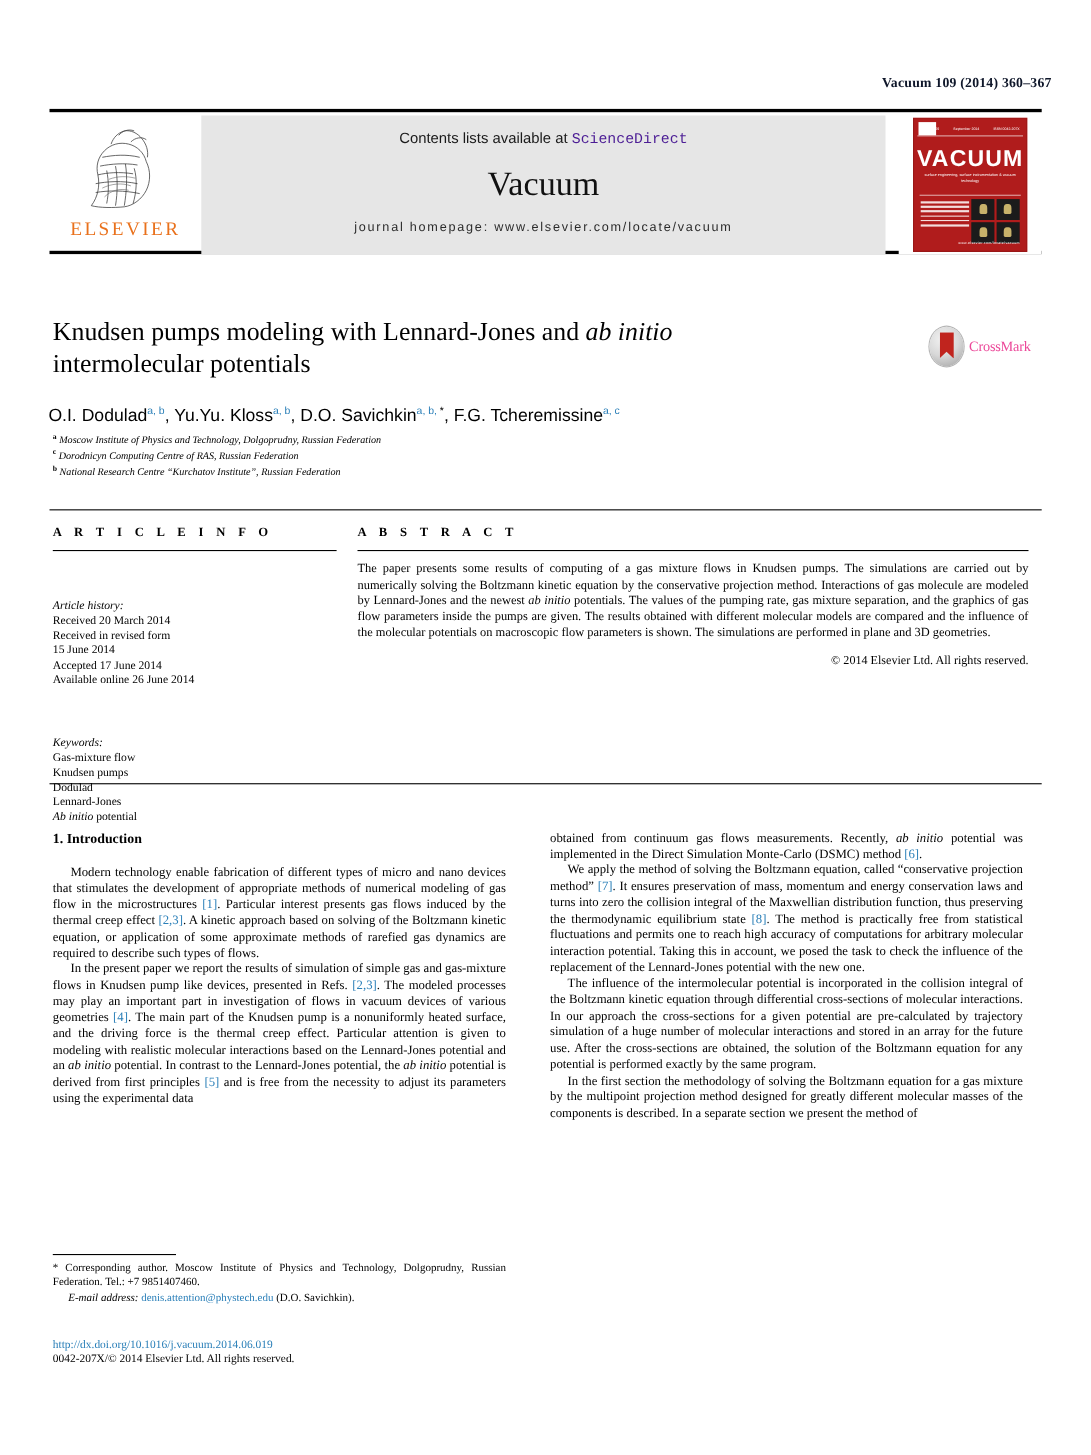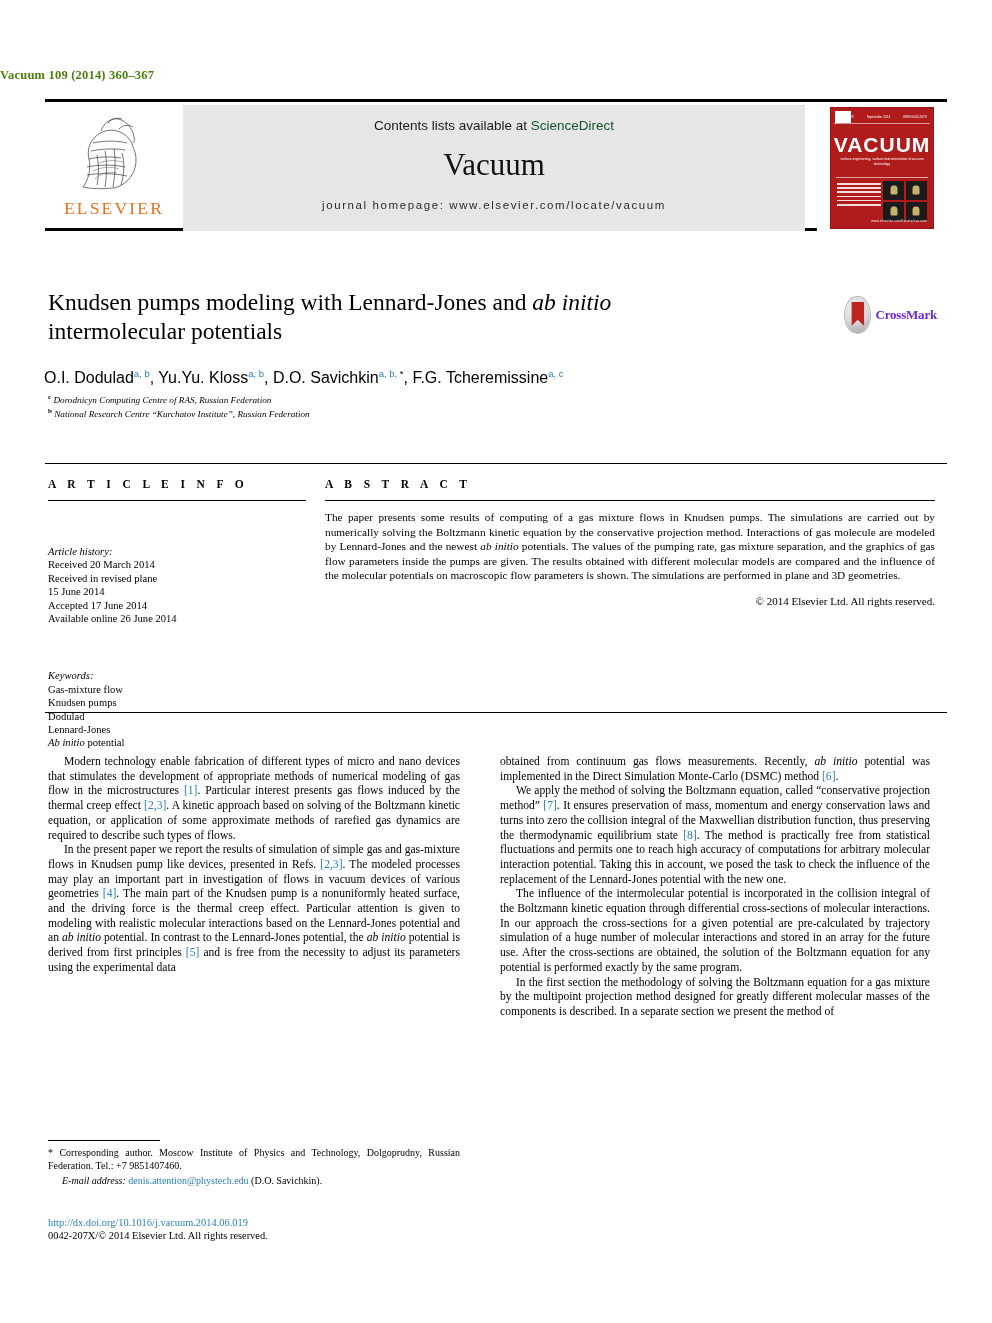--- a/index.html
+++ b/index.html
@@ -9,23 +9,23 @@
     font-family: "Liberation Serif", serif;
     color: #000;
     position: relative;
     overflow: hidden;
   }
   .page { position:absolute; left:0; top:0; width:992px; height:1323px; }
 
   
   .runhead {
     position:absolute; left:0; top:68px; width:956px;
-    text-align:left;
-    font-family:"Liberation Serif", serif;
-    font-size:12.5px; font-weight:bold; color:#4d7c0f;
+    text-align:right;
+    font-family:"Liberation Serif", serif;
+    font-size:12.5px; font-weight:bold; color:#0f172a;
     letter-spacing:0.2px;
   }
 
   
   .masthead {
     position:absolute; left:45px; top:99px; width:902px; height:132px;
     border-top:3px solid #000; border-bottom:3px solid #000;
     box-sizing:border-box;
   }
   .mast-logo {
@@ -41,21 +41,21 @@
   }
   .mast-center {
     position:absolute; left:138px; top:3px; width:622px; height:126px;
     background:#e6e6e6;
     box-sizing:border-box;
   }
   .mast-contents {
     text-align:center; font-size:13.5px; margin-top:13px;
     font-family:"Liberation Sans", sans-serif; color:#1a1a1a;
   }
-  .mast-contents .sd { color:#14532d; }
+  .mast-contents .sd { color:#4c1d95;font-family:Liberation Mono, monospace; }
   .mast-title {
     text-align:center;
     font-family:"Liberation Serif", serif;
     font-size:31px; margin-top:14px; color:#111;
   }
   .mast-home {
     text-align:center; margin-top:16px;
     font-family:"Liberation Sans", sans-serif;
     font-size:11.5px; letter-spacing:1.6px; color:#2b2b2b;
   }
@@ -120,21 +120,21 @@
     width:36px; height:36px; border-radius:50%;
     background:radial-gradient(circle at 38% 32%, #f2f2f2 0%, #d8d8d8 48%, #9f9f9f 100%);
     position:relative; box-shadow:0 0 0 1px #b5b5b5;
   }
   .cm-badge:before {
     content:""; position:absolute; left:50%; top:5px; transform:translateX(-50%);
     width:13px; height:24px; background:#c0241e;
     clip-path:polygon(0 0,100% 0,100% 100%,50% 74%,0 100%);
   }
   .cm-text {
-    font-family:"Liberation Serif", serif; font-size:13px; font-weight:bold; color:#6d28d9;
+    font-family:"Liberation Serif", serif; font-size:13px; font-weight:normal; color:#ec4899;
     letter-spacing:-0.2px;
   }
 
   
   .authors {
     position:absolute; left:44px; top:368px; width:880px;
     font-family:Liberation Sans, sans-serif;
     font-size:16px; color:#000;
   }
   .authors sup { color:#2a7fb8; font-size:9.5px; vertical-align:super; }
@@ -308,33 +308,34 @@
   <div class="crossmark">
     <div class="cm-badge"></div>
     <div class="cm-text">CrossMark</div>
   </div>
 
   <div class="authors">
     <span>O.I. Dodulad</span><sup>a, b</sup><span>, </span><span>Yu.Yu. Kloss</span><sup>a, b</sup><span>, </span><span>D.O. Savichkin</span><sup>a, b, </sup><sup class="star">*</sup><span>, </span><span>F.G. Tcheremissine</span><sup>a, c</sup>
   </div>
 
   <div class="affils">
+    <div><sup>a</sup> <span>Moscow Institute of Physics and Technology, Dolgoprudny, Russian Federation</span></div>
     <div><sup>c</sup> <span>Dorodnicyn Computing Centre of RAS, Russian Federation</span></div>
     <div><sup>b</sup> <span>National Research Centre “Kurchatov Institute”, Russian Federation</span></div>
   </div>
 
   <div class="infobox">
 
     <div class="col-info">
       <div class="sec-head">A R T I C L E   I N F O</div>
       <div class="hr-thin"></div>
       <div class="info-block">
         <div class="lbl">Article history:</div>
         <div>Received 20 March 2014</div>
-        <div>Received in revised plane</div>
+        <div>Received in revised form</div>
         <div>15 June 2014</div>
         <div>Accepted 17 June 2014</div>
         <div>Available online 26 June 2014</div>
       </div>
       <div class="info-block kw-block">
         <div class="lbl">Keywords:</div>
         <div>Gas-mixture flow</div>
         <div>Knudsen pumps</div>
         <div>Dodulad</div>
         <div>Lennard-Jones</div>
@@ -346,20 +347,21 @@
       <div class="sec-head">A B S T R A C T</div>
       <div class="hr-thin"></div>
       <div class="abs-text"><span>The paper presents some results of computing of a gas mixture flows in Knudsen pumps. The simulations are carried out by numerically solving the Boltzmann kinetic equation by the conservative projection method. Interactions of gas molecule are modeled by Lennard-Jones and the newest </span><span class="it">ab initio</span><span> potentials. The values of the pumping rate, gas mixture separation, and the graphics of gas flow parameters inside the pumps are given. The results obtained with different molecular models are compared and the influence of the molecular potentials on macroscopic flow parameters is shown. The simulations are performed in plane and 3D geometries.</span></div>
       <div class="abs-copy">© 2014 Elsevier Ltd. All rights reserved.</div>
     </div>
   </div>
 
   <div class="body">
 
     <div class="colL">
+      <div class="h2">1. Introduction</div>
 
       <p class="bodyp"><span>Modern technology enable fabrication of different types of micro and nano devices that stimulates the development of appropriate methods of numerical modeling of gas flow in the microstructures </span><span class="ref">[1]</span><span>. Particular interest presents gas flows induced by the thermal creep effect </span><span class="ref">[2,3]</span><span>. A kinetic approach based on solving of the Boltzmann kinetic equation, or application of some approximate methods of rarefied gas dynamics are required to describe such types of flows.</span></p>
 
       <p class="bodyp"><span>In the present paper we report the results of simulation of simple gas and gas-mixture flows in Knudsen pump like devices, presented in Refs. </span><span class="ref">[2,3]</span><span>. The modeled processes may play an important part in investigation of flows in vacuum devices of various geometries </span><span class="ref">[4]</span><span>. The main part of the Knudsen pump is a nonuniformly heated surface, and the driving force is the thermal creep effect. Particular attention is given to modeling with realistic molecular interactions based on the Lennard-Jones potential and an </span><span class="it">ab initio</span><span> potential. In contrast to the Lennard-Jones potential, the </span><span class="it">ab initio</span><span> potential is derived from first principles </span><span class="ref">[5]</span><span> and is free from the necessity to adjust its parameters using the experimental data</span></p>
     </div>
 
     <div class="colR">
       <p class="bodyp" style="text-indent:0"><span>obtained from continuum gas flows measurements. Recently, </span><span class="it">ab initio</span><span> potential was implemented in the Direct Simulation Monte-Carlo (DSMC) method </span><span class="ref">[6]</span><span>.</span></p>
 
       <p class="bodyp"><span>We apply the method of solving the Boltzmann equation, called “conservative projection method” </span><span class="ref">[7]</span><span>. It ensures preservation of mass, momentum and energy conservation laws and turns into zero the collision integral of the Maxwellian distribution function, thus preserving the thermodynamic equilibrium state </span><span class="ref">[8]</span><span>. The method is practically free from statistical fluctuations and permits one to reach high accuracy of computations for arbitrary molecular interaction potential. Taking this in account, we posed the task to check the influence of the replacement of the Lennard-Jones potential with the new one.</span></p>

